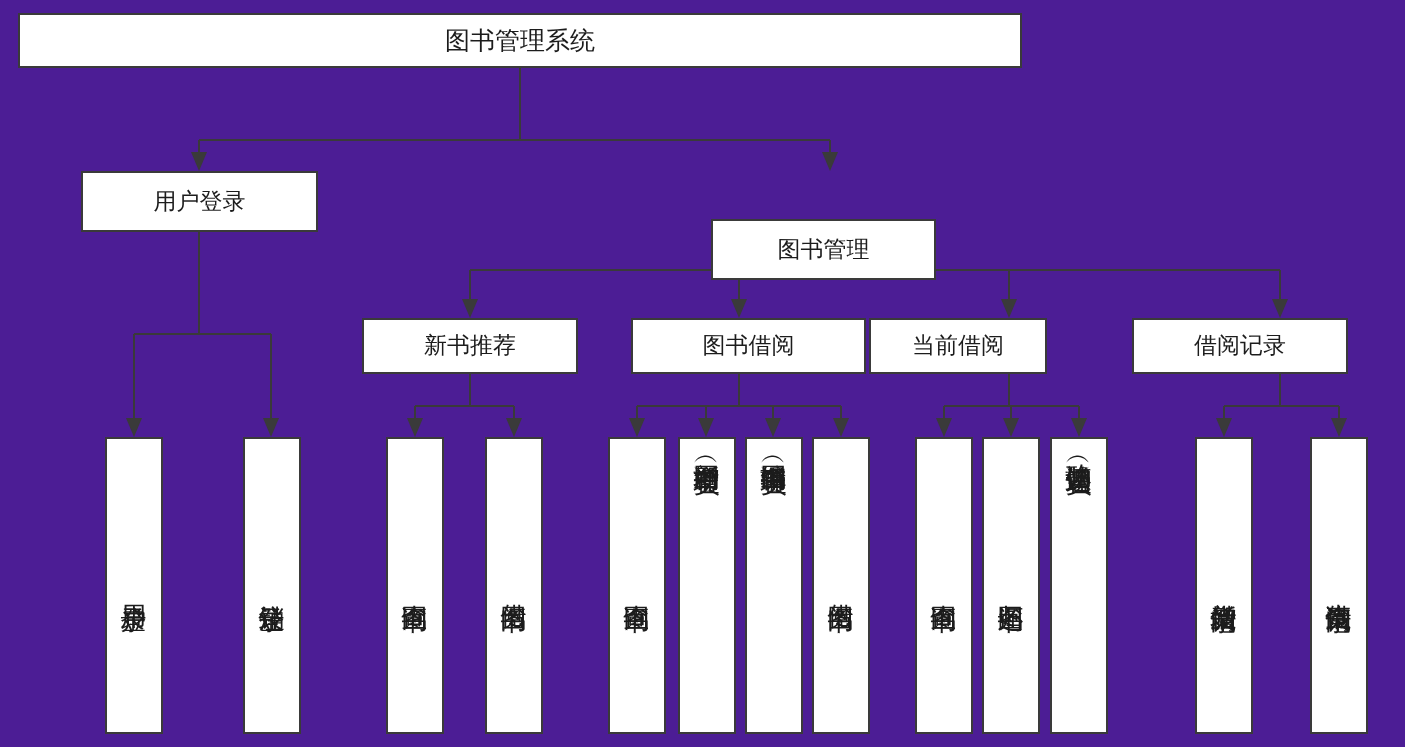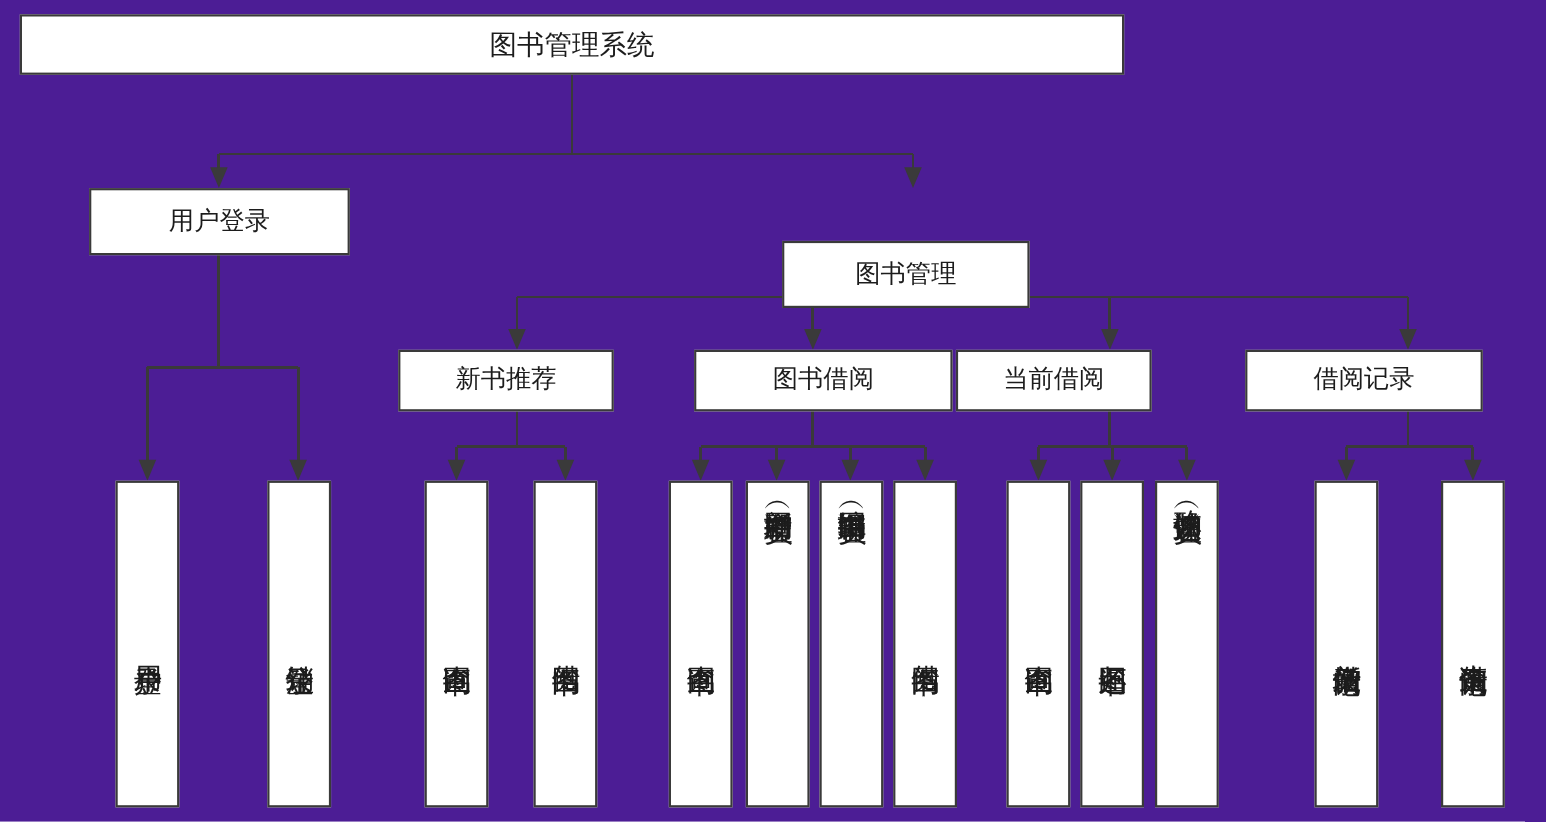--- a/index.html
+++ b/index.html
@@ -164,21 +164,21 @@
     <span class="lbl">图书管理系统</span>
   </div>
 
   <div class="node mid" style="left:81px;  top:171px; width:237px; height:61px;">
     <span class="lbl">用户登录</span>
   </div>
   <div class="node mid" style="left:711px; top:171px; width:225px; height:61px;margin-top:48px;">
     <span class="lbl">图书管理</span>
   </div>
 
-  <div class="node mid" style="left:362px;  top:318px; width:196px; height:56px;">
+  <div class="node mid" style="left:362px;  top:318px; width:216px; height:56px;">
     <span class="lbl">新书推荐</span>
   </div>
   <div class="node mid" style="left:631px;  top:318px; width:235px; height:56px;">
     <span class="lbl">图书借阅</span>
   </div>
   <div class="node mid" style="left:869px;  top:318px; width:178px; height:56px;">
     <span class="lbl">当前借阅</span>
   </div>
   <div class="node mid" style="left:1132px; top:318px; width:216px; height:56px;">
     <span class="lbl">借阅记录</span>

